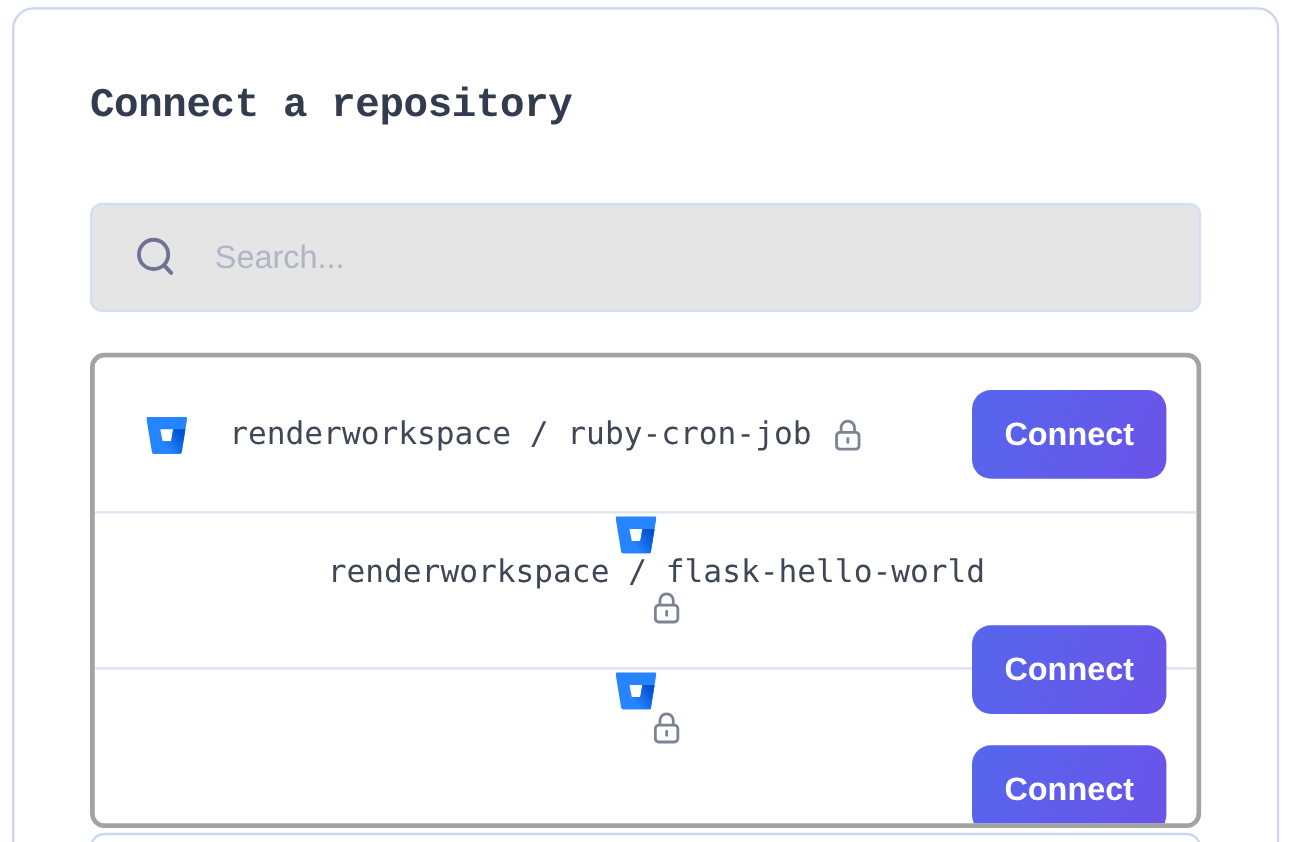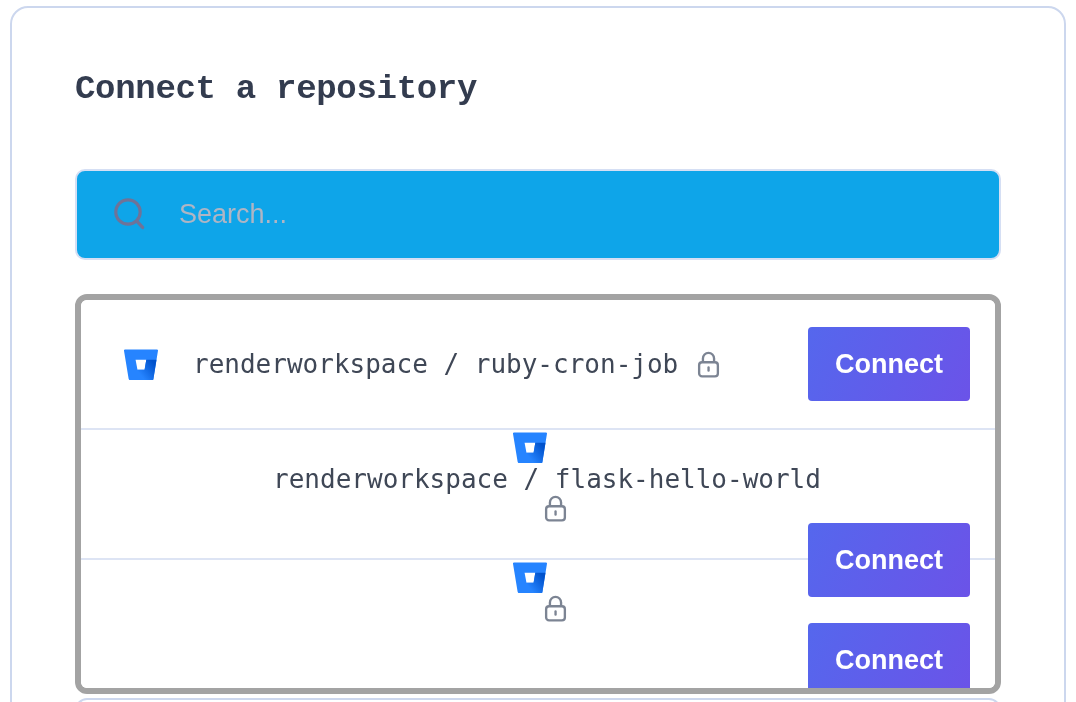--- a/index.html
+++ b/index.html
@@ -31,21 +31,21 @@
     letter-spacing: -0.3px;
     color: #333c4f;
     font-family: Liberation Mono, monospace;
   }
   .search-box {
     margin-top: 61px;
     height: 91px;
     box-sizing: border-box;
     border: 2px solid #d5dff4;
     border-radius: 10px;
-    background: #0ea5e9;
+    background: #e5e5e5;
     display: flex;
     align-items: center;
     padding: 0 24px 0 34px;
   }
   .search-box .icon-wrap {
     display: flex;
     align-items: center;
     margin-right: 26px;
   }
   .search-input {
@@ -57,21 +57,21 @@
     font-size: 27px;
     color: #3f4756;
   }
   .search-input::placeholder {
     color: #afb5c4;
     opacity: 1;
   }
   .repo-list {
     margin-top: 34px;
     box-sizing: border-box;
-    border: 6px solid #a3a3a3;
+    border: 4px solid #a3a3a3;
     border-radius: 12px;
     background: #ffffff;
     overflow: hidden;
   }
   .repo-row {
     height: 128px;
     display: flex;
     align-items: center;
     padding: 0 25px 0 43px;
     background: #ffffff;
@@ -99,21 +99,21 @@
     display: flex;
     align-items: center;
     margin-left: 17px;
     flex: 0 0 auto;
   }
   .connect-btn {
     margin-left: auto;
     width: 162px;
     height: 74px;
     border: none;
-    border-radius: 4px;
+    border-radius: 16px;
     background: linear-gradient(115deg, #5567ed 0%, #6b53e8 100%);
     color: #ffffff;
     font-family: "Liberation Sans", sans-serif;
     font-size: 27px;
     font-weight: 700;
     cursor: pointer;
     flex: 0 0 auto;
   }
   .next-row-partial {
     margin-top: 4px;

